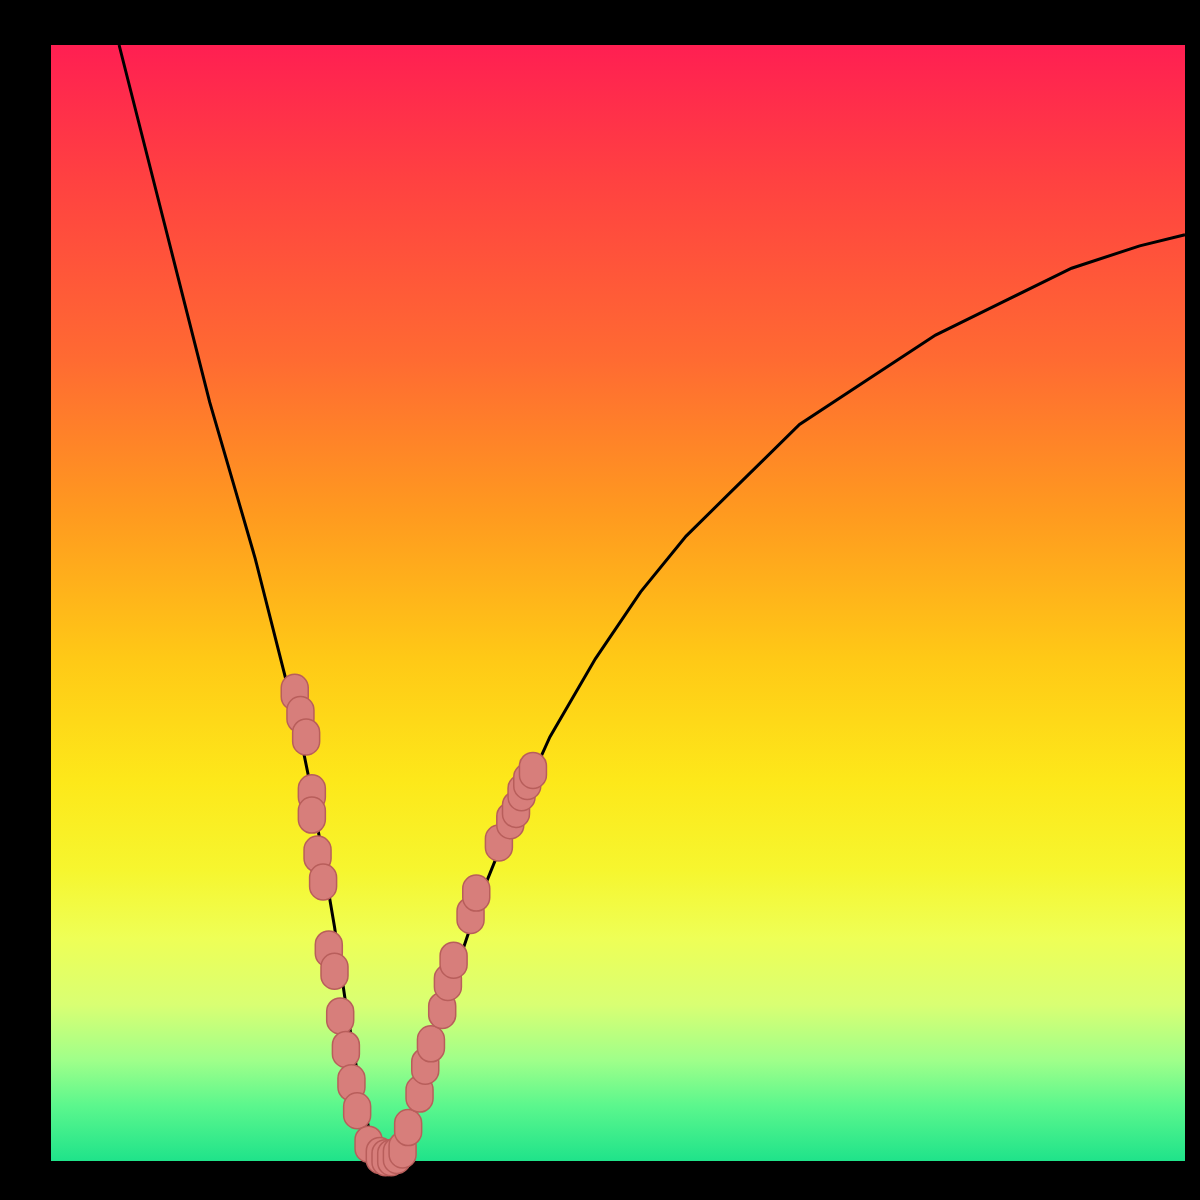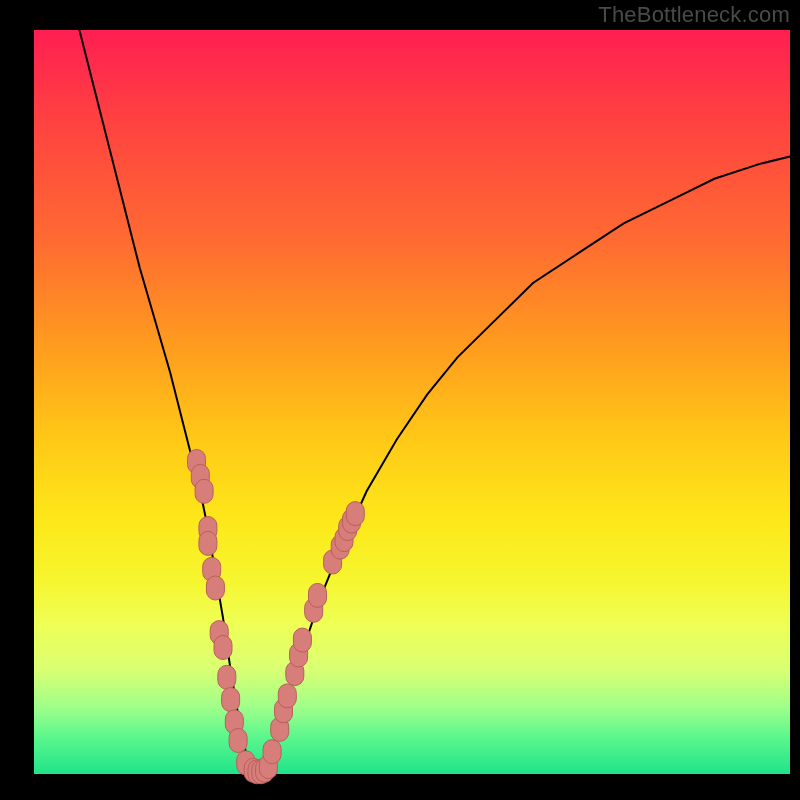--- a/index.html
+++ b/index.html
@@ -99,14 +99,13 @@
           <rect x="274.5" y="553.4" width="18" height="24" rx="9" ry="9" fill="#d77e7b" stroke="#b85e5b" stroke-width="1"></rect>
           <rect x="289.6" y="520.0" width="18" height="24" rx="9" ry="9" fill="#d77e7b" stroke="#b85e5b" stroke-width="1"></rect>
           <rect x="297.2" y="505.1" width="18" height="24" rx="9" ry="9" fill="#d77e7b" stroke="#b85e5b" stroke-width="1"></rect>
           <rect x="301.0" y="497.6" width="18" height="24" rx="9" ry="9" fill="#d77e7b" stroke="#b85e5b" stroke-width="1"></rect>
           <rect x="304.7" y="486.5" width="18" height="24" rx="9" ry="9" fill="#d77e7b" stroke="#b85e5b" stroke-width="1"></rect>
           <rect x="308.5" y="479.0" width="18" height="24" rx="9" ry="9" fill="#d77e7b" stroke="#b85e5b" stroke-width="1"></rect>
           <rect x="312.3" y="471.6" width="18" height="24" rx="9" ry="9" fill="#d77e7b" stroke="#b85e5b" stroke-width="1"></rect>
         </g>
     </svg>
   </div>
-  <div class="watermark">TheBottleneck.com</div>
 </div>
 
 </body></html>

